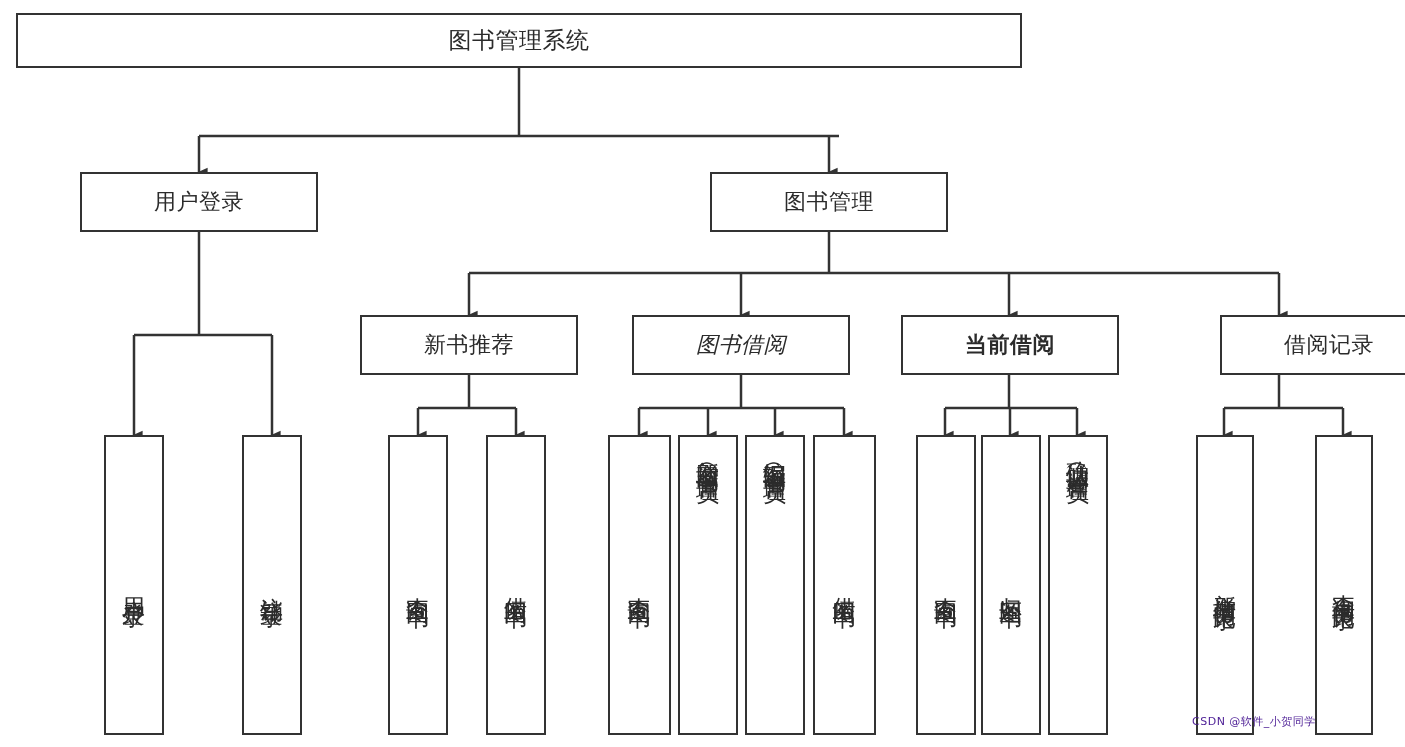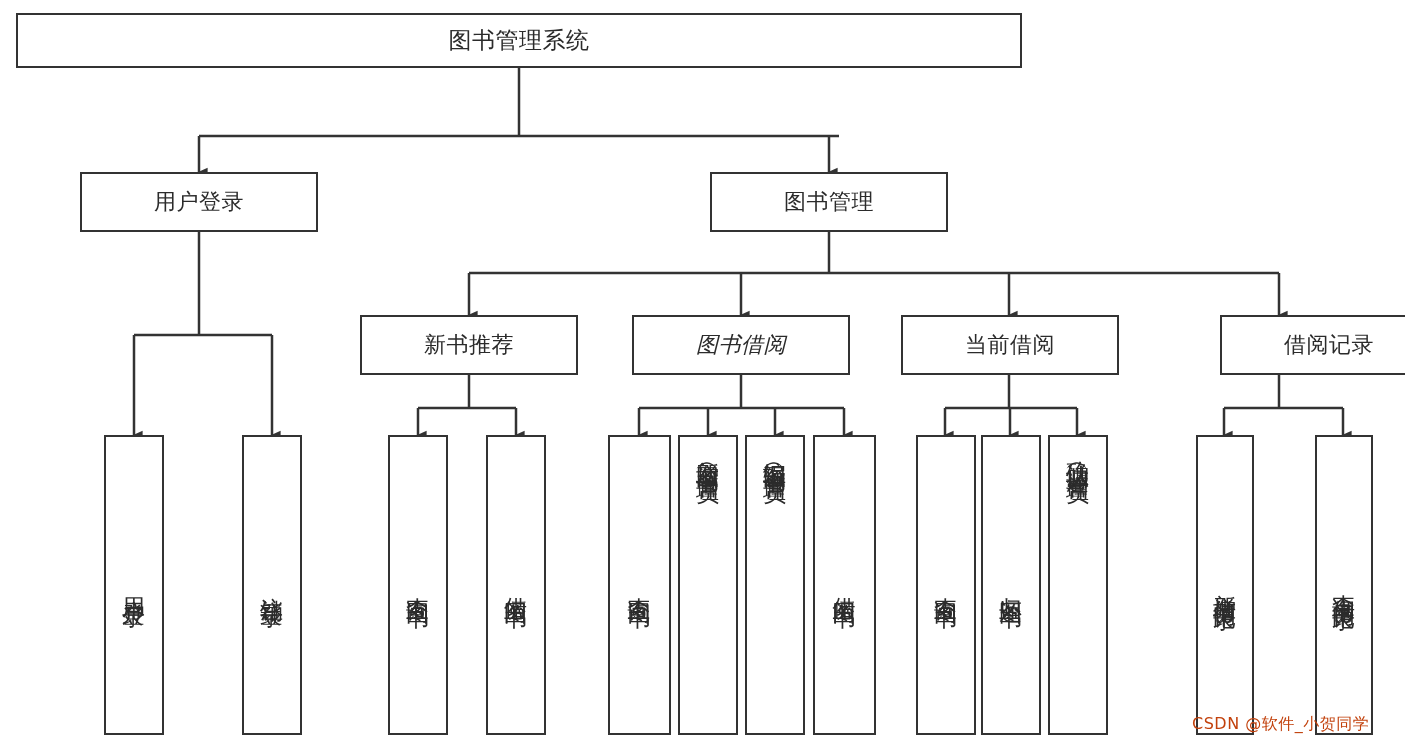--- a/index.html
+++ b/index.html
@@ -65,22 +65,22 @@
     white-space: nowrap;
   }
   .node.vert.centered {
     align-items: center;
     padding-top: 0;
   }
   .watermark {
     position: absolute;
     left: 1192px;
     top: 714px;
-    font-size: 16px;
-    color: #c2410c;
+    font-size: 11px;
+    color: #4c1d95;
     letter-spacing: 0.5px;
     white-space: nowrap;
     z-index: 5;
   }
 </style>
 </head>
 <body>
 
 <div id="canvas">
 
@@ -144,21 +144,21 @@
   <div class="node horiz" style="left:710px; top:172px; width:238px; height:60px;">
     <span class="node-label">图书管理</span>
   </div>
 
   <div class="node horiz" style="left:360px; top:315px; width:218px; height:60px;">
     <span class="node-label">新书推荐</span>
   </div>
   <div class="node horiz" style="left:632px; top:315px; width:218px; height:60px;font-style:italic;">
     <span class="node-label">图书借阅</span>
   </div>
-  <div class="node horiz" style="left:901px; top:315px; width:218px; height:60px;">
+  <div class="node horiz" style="left:901px; top:315px; width:218px; height:60px;font-weight:bold;">
     <span class="node-label">当前借阅</span>
   </div>
   <div class="node horiz" style="left:1220px; top:315px; width:218px; height:60px;">
     <span class="node-label">借阅记录</span>
   </div>
 
   <div class="node vert centered" style="left:104px; top:435px; width:60px; height:300px;">
     <span class="node-label">用户登录</span>
   </div>
   <div class="node vert centered" style="left:242px; top:435px; width:60px; height:300px;">

